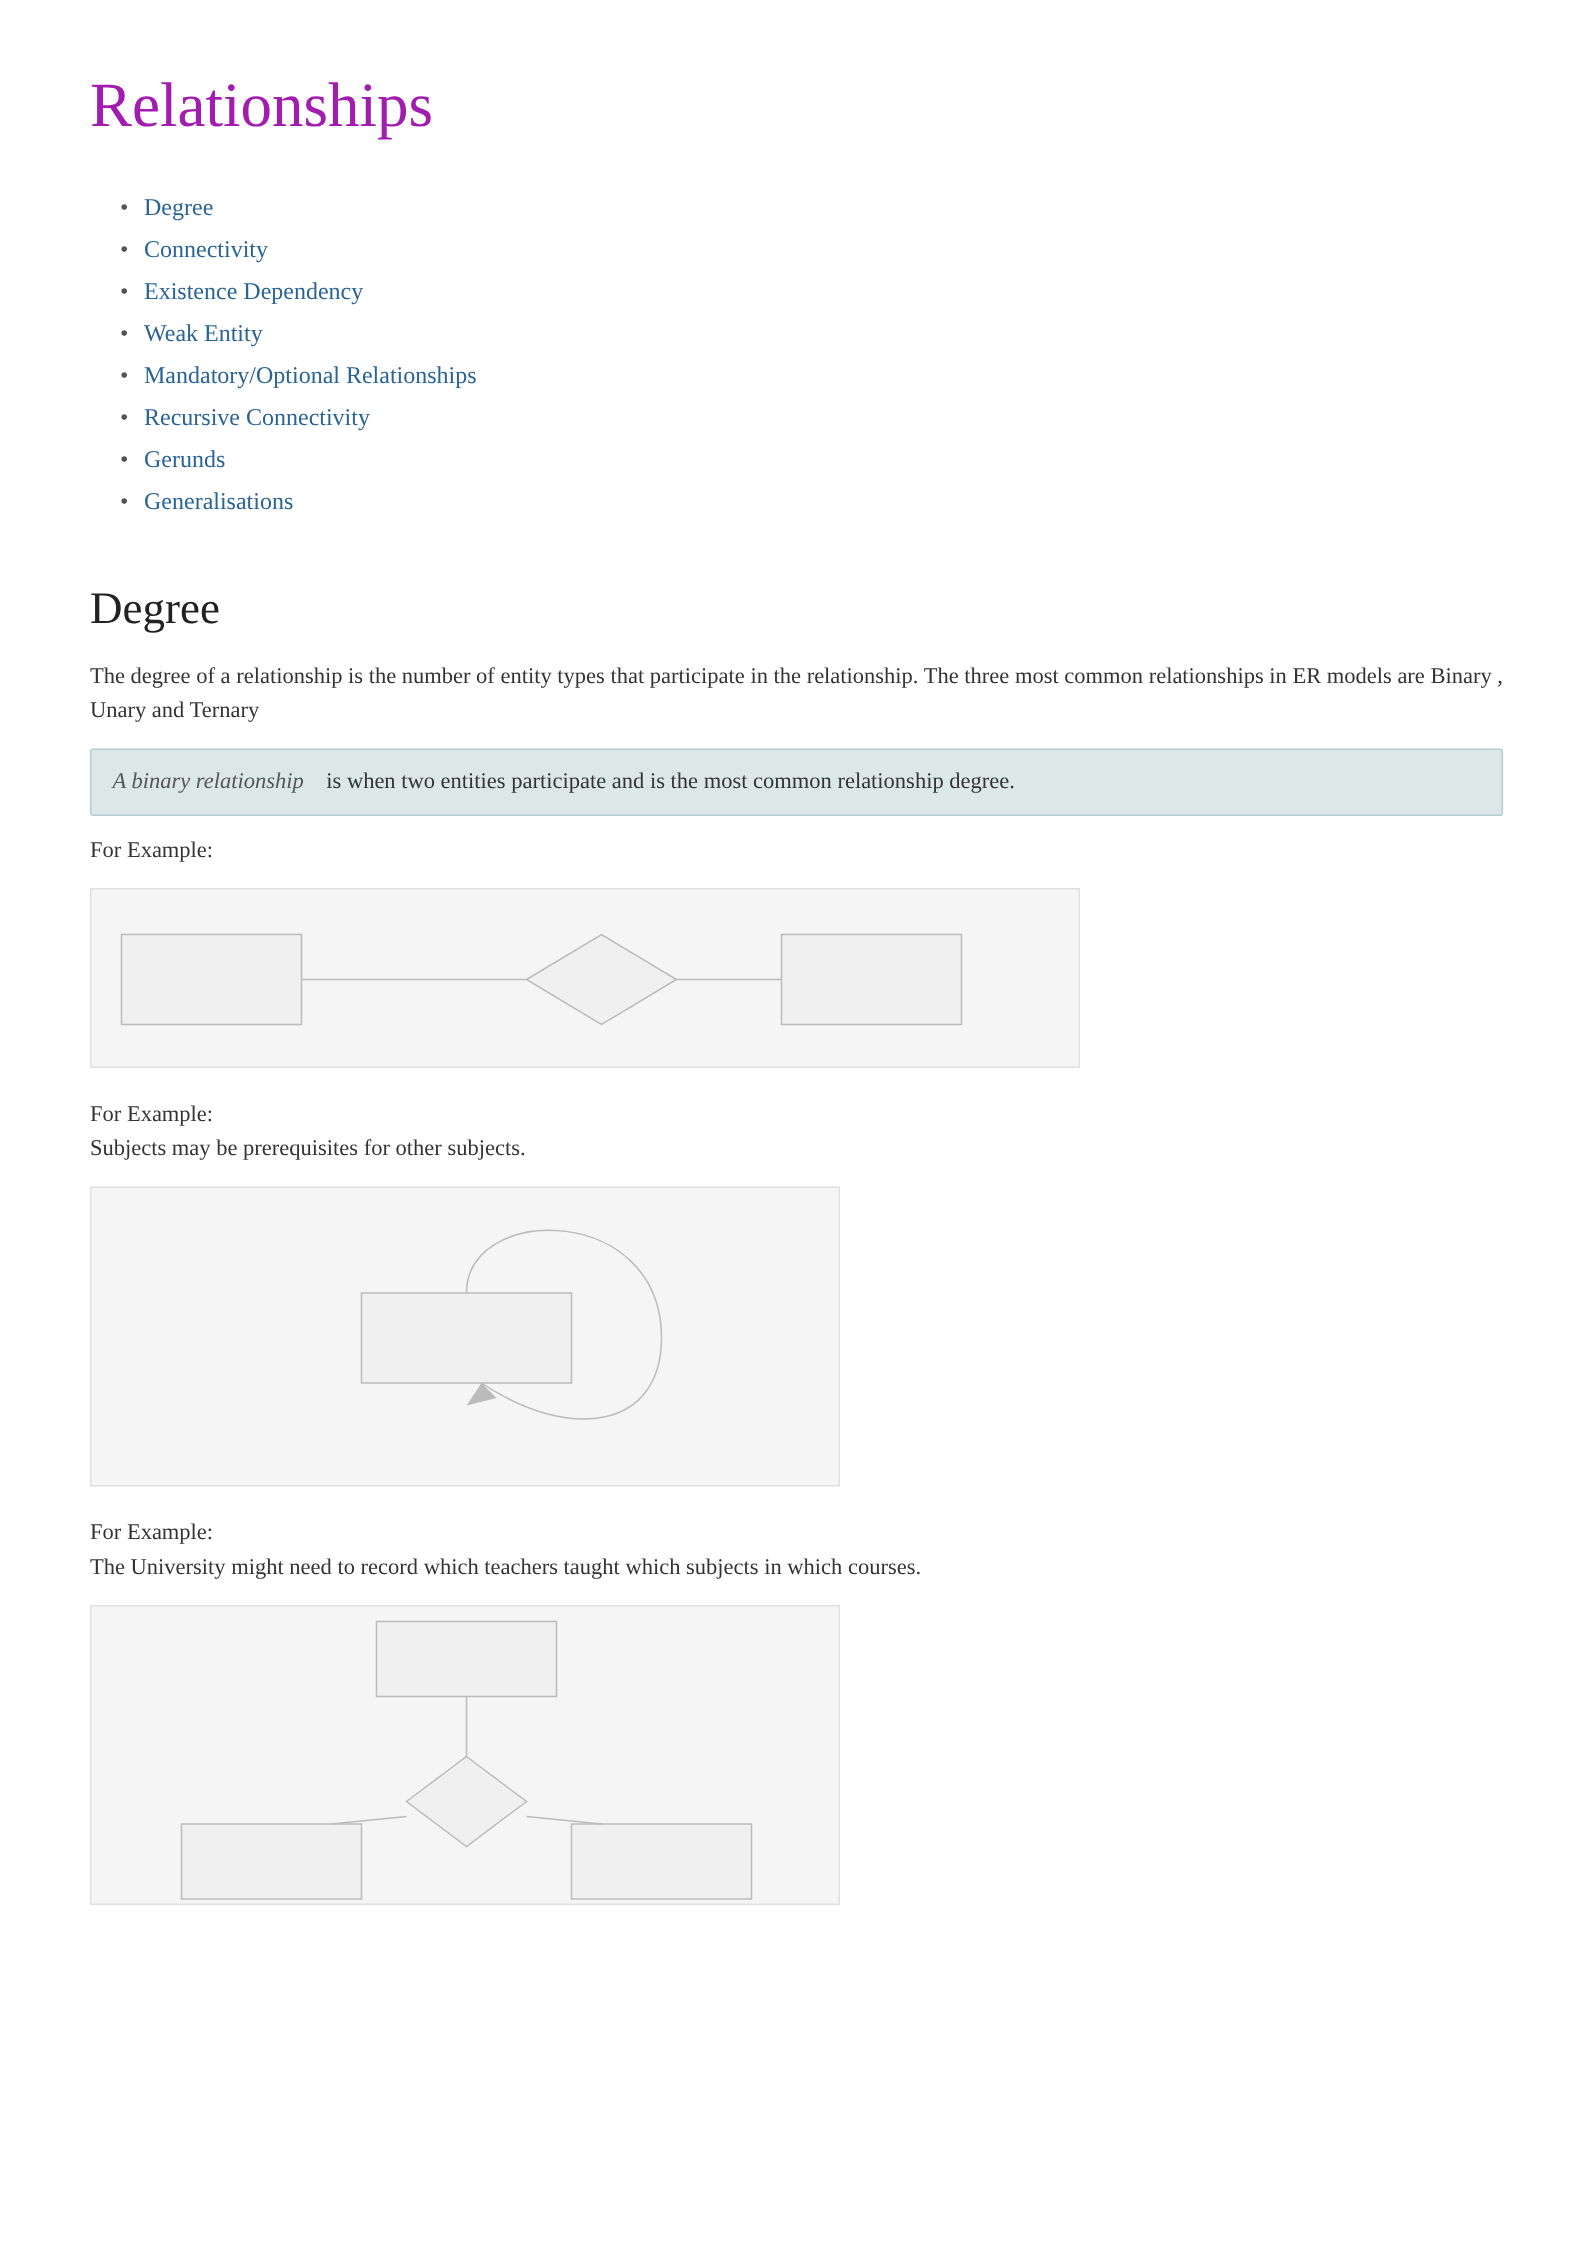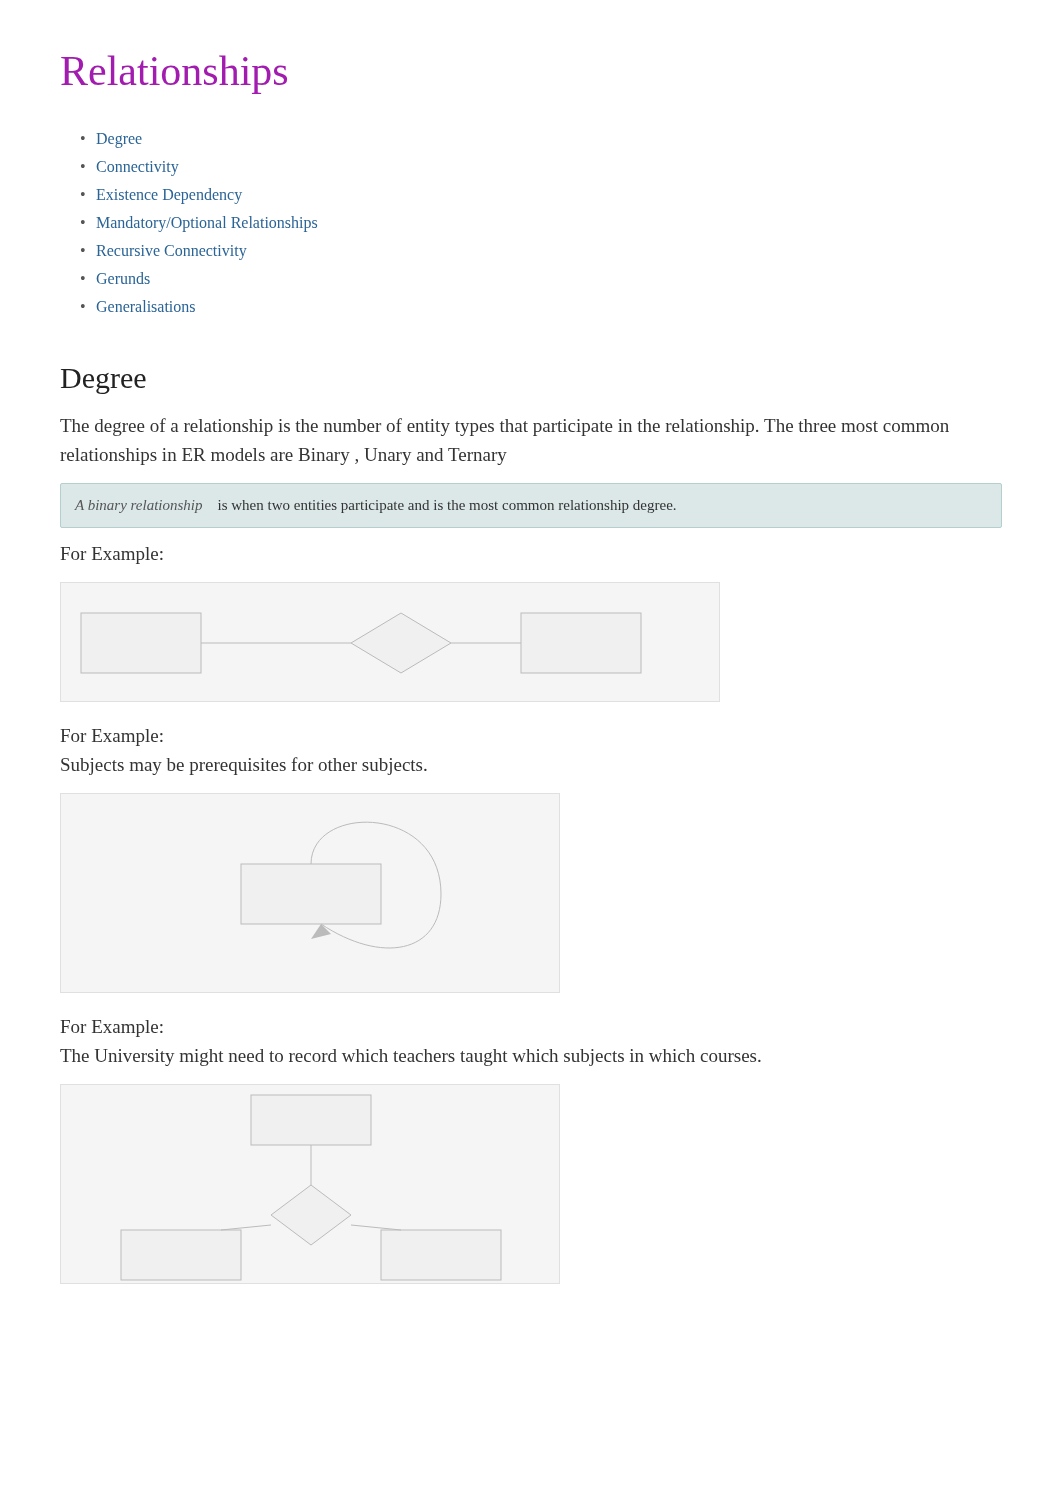--- a/index.html
+++ b/index.html
@@ -55,21 +55,21 @@
       color: #2a6496;
       text-decoration: none;
     }
 
     .section {
       margin-bottom: 28px;
     }
 
     .section p {
       margin-bottom: 14px;
-      font-size: 19px;
+      font-size: 15px;
     }
 
     .highlight-box {
       background: #dce8e8;
       border: 1px solid #b5cece;
       padding: 10px 14px;
       margin-bottom: 12px;
       font-size: 15px;
       border-radius: 2px;
     }
@@ -108,20 +108,21 @@
   </style>
 </head>
 <body>
 
 <h1>Relationships</h1>
 
 <ul class="toc">
   <li><a href="#degree">Degree</a></li>
   <li><a href="#cardinality">Connectivity</a></li>
   <li><a href="#existence-dependency">Existence Dependency</a></li>
+  <li><a href="#weak-entity">Weak Entity</a></li>
   <li><a href="#mandatory-optional">Mandatory/Optional Relationships</a></li>
   <li><a href="#recursive">Recursive Connectivity</a></li>
   <li><a href="#gerunds">Gerunds</a></li>
   <li><a href="#generalisations">Generalisations</a></li>
 </ul>
 
 <div class="section" id="degree">
   <h2>Degree</h2>
   <p>The degree of a relationship is the number of entity types that participate in the relationship. The three most common relationships in ER models are Binary , Unary  and Ternary</p>
 

